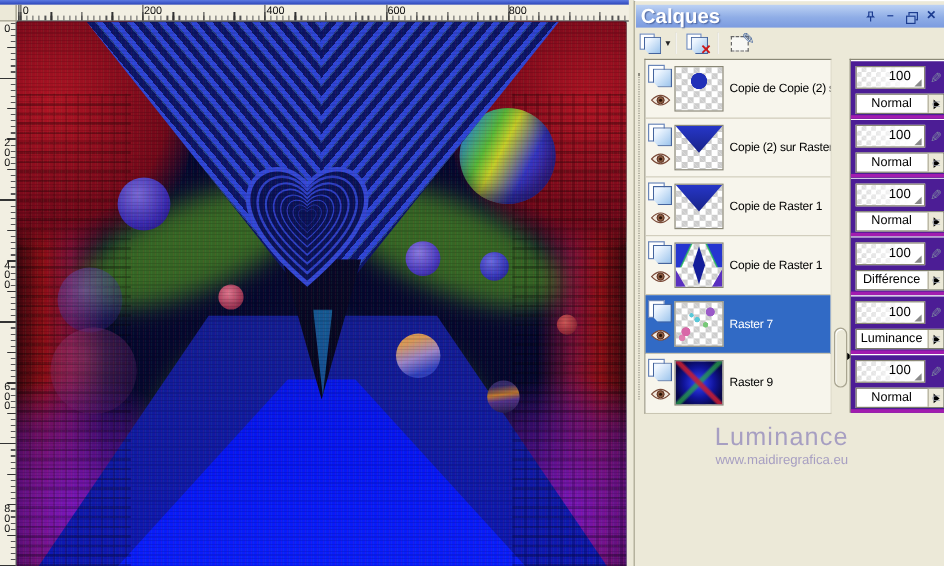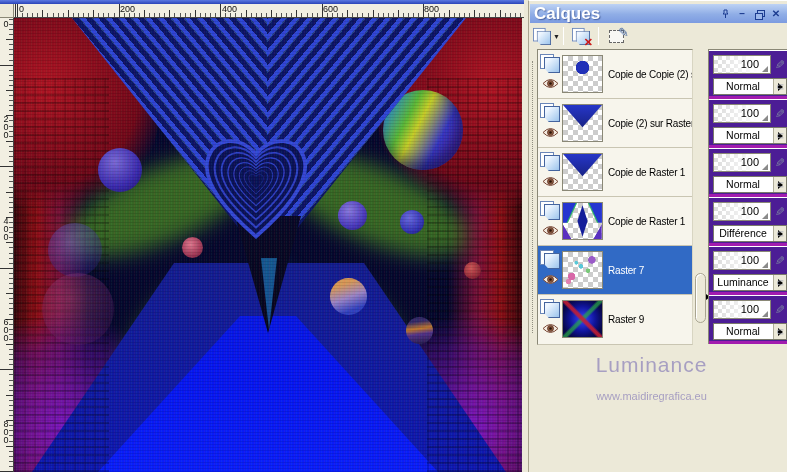--- a/index.html
+++ b/index.html
@@ -197,21 +197,21 @@
   .mini-brush{position:absolute;left:66px;top:8px;font-size:12px;color:#7c86a0;transform:scaleX(-1);}
   .mini-link{position:absolute;left:67px;top:31px;font-size:10px;color:#a0a4b0;}
   .blend-dd{position:absolute;left:4px;top:28px;width:74px;height:17px;background:#fff;border:1px solid #7a7a6a;}
   .blend-label{position:absolute;left:0;right:14px;top:1px;text-align:center;font-size:10.5px;color:#000;}
   .dd-btn{position:absolute;right:0;top:0;bottom:0;width:13px;background:#ece9d8;
      border-left:1px solid #b0ad9a;display:flex;align-items:center;justify-content:center;}
   .dd-btn span{width:0;height:0;border-left:5px solid #000;border-top:4px solid transparent;border-bottom:4px solid transparent;}
 
   .watermark{position:absolute;left:0;top:352px;width:245px;text-align:center;color:#a79fc2;}
   .wm1{font-size:21px;letter-spacing:1px;}
-  .wm2{font-size:11px;margin-top:13px;}
+  .wm2{font-size:11px;margin-top:1px;}
 
   .eye svg{display:block;}
 </style>
 </head>
 <body>
 
 <div class="screen">
 
   <div class="canvas-pane">
     <div class="win-top-strip"></div>

